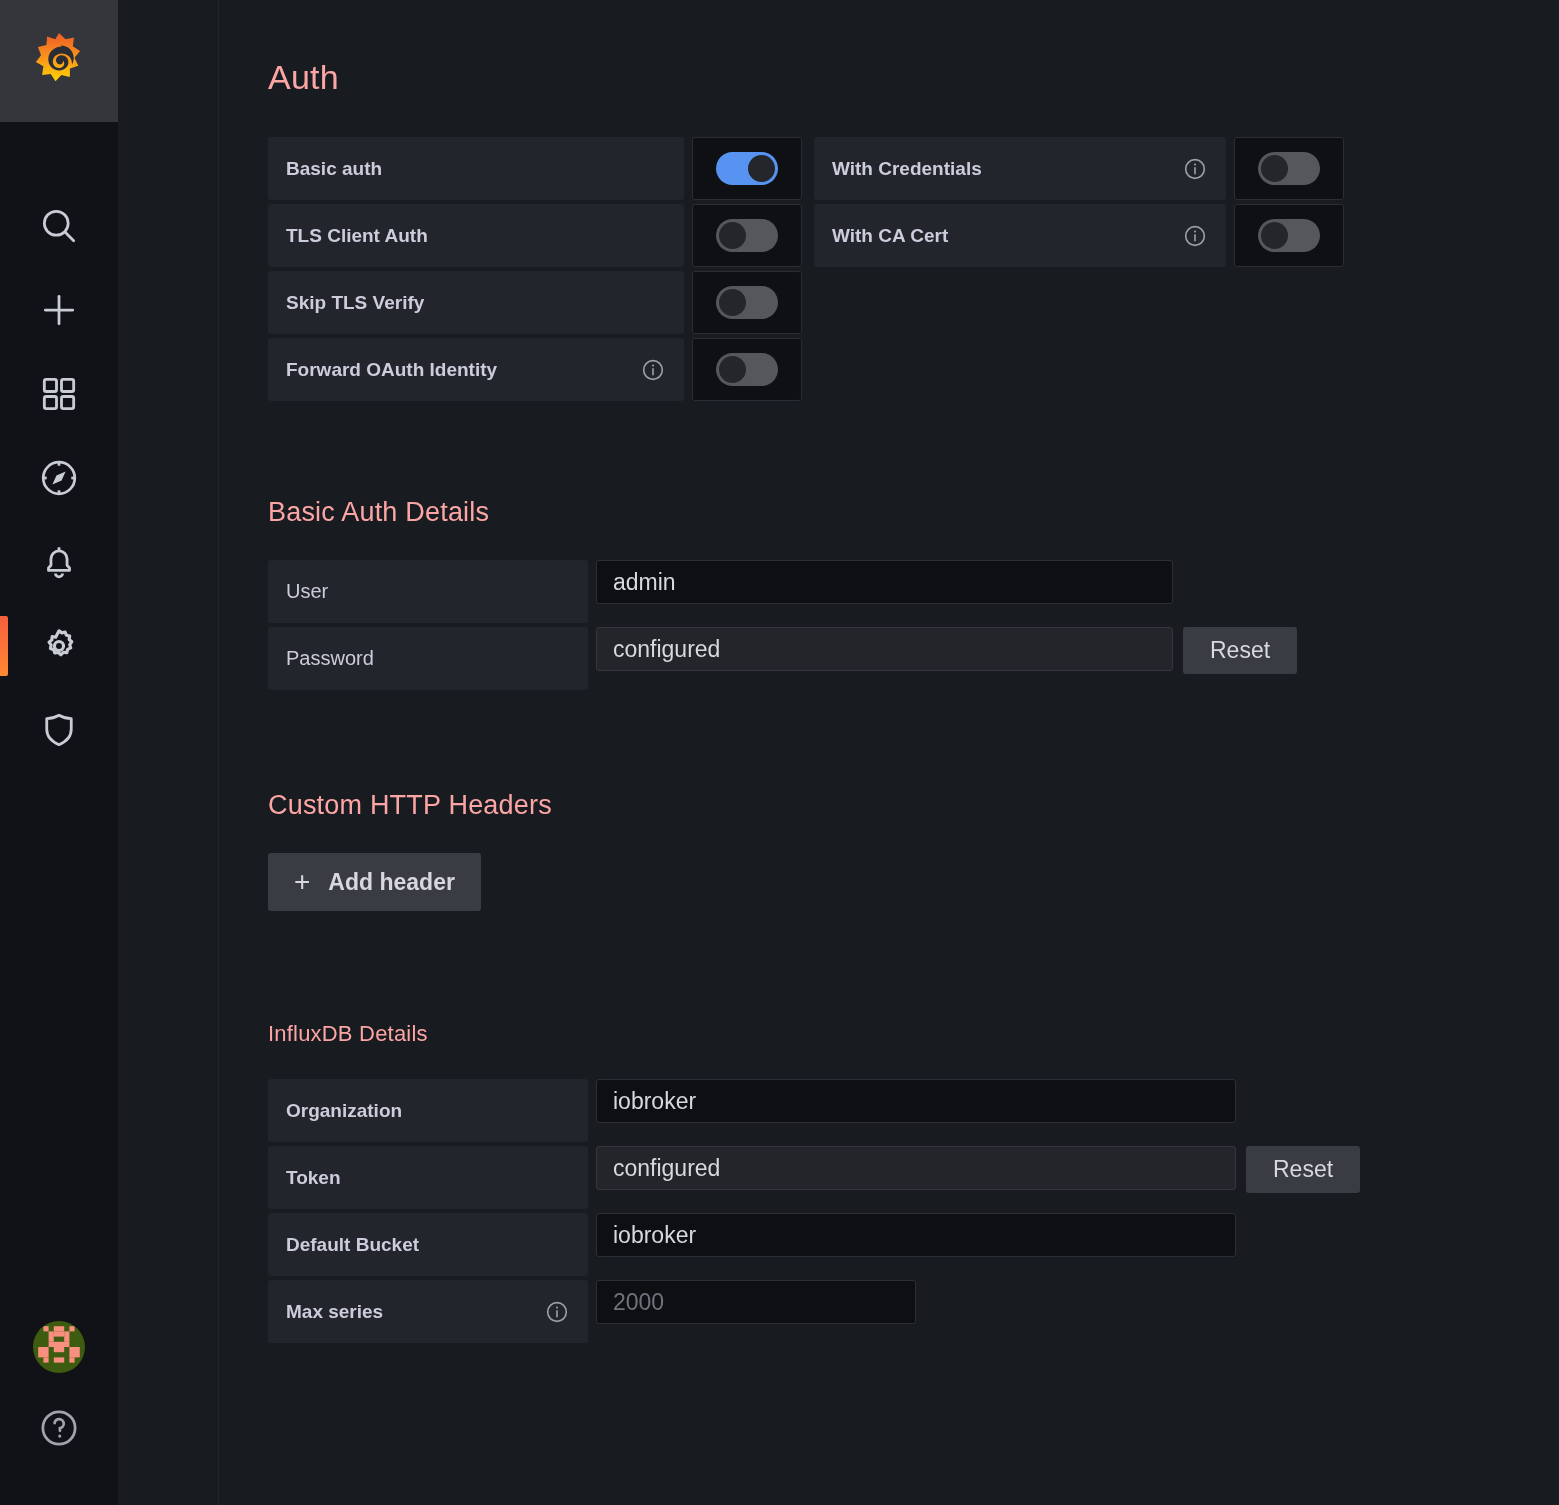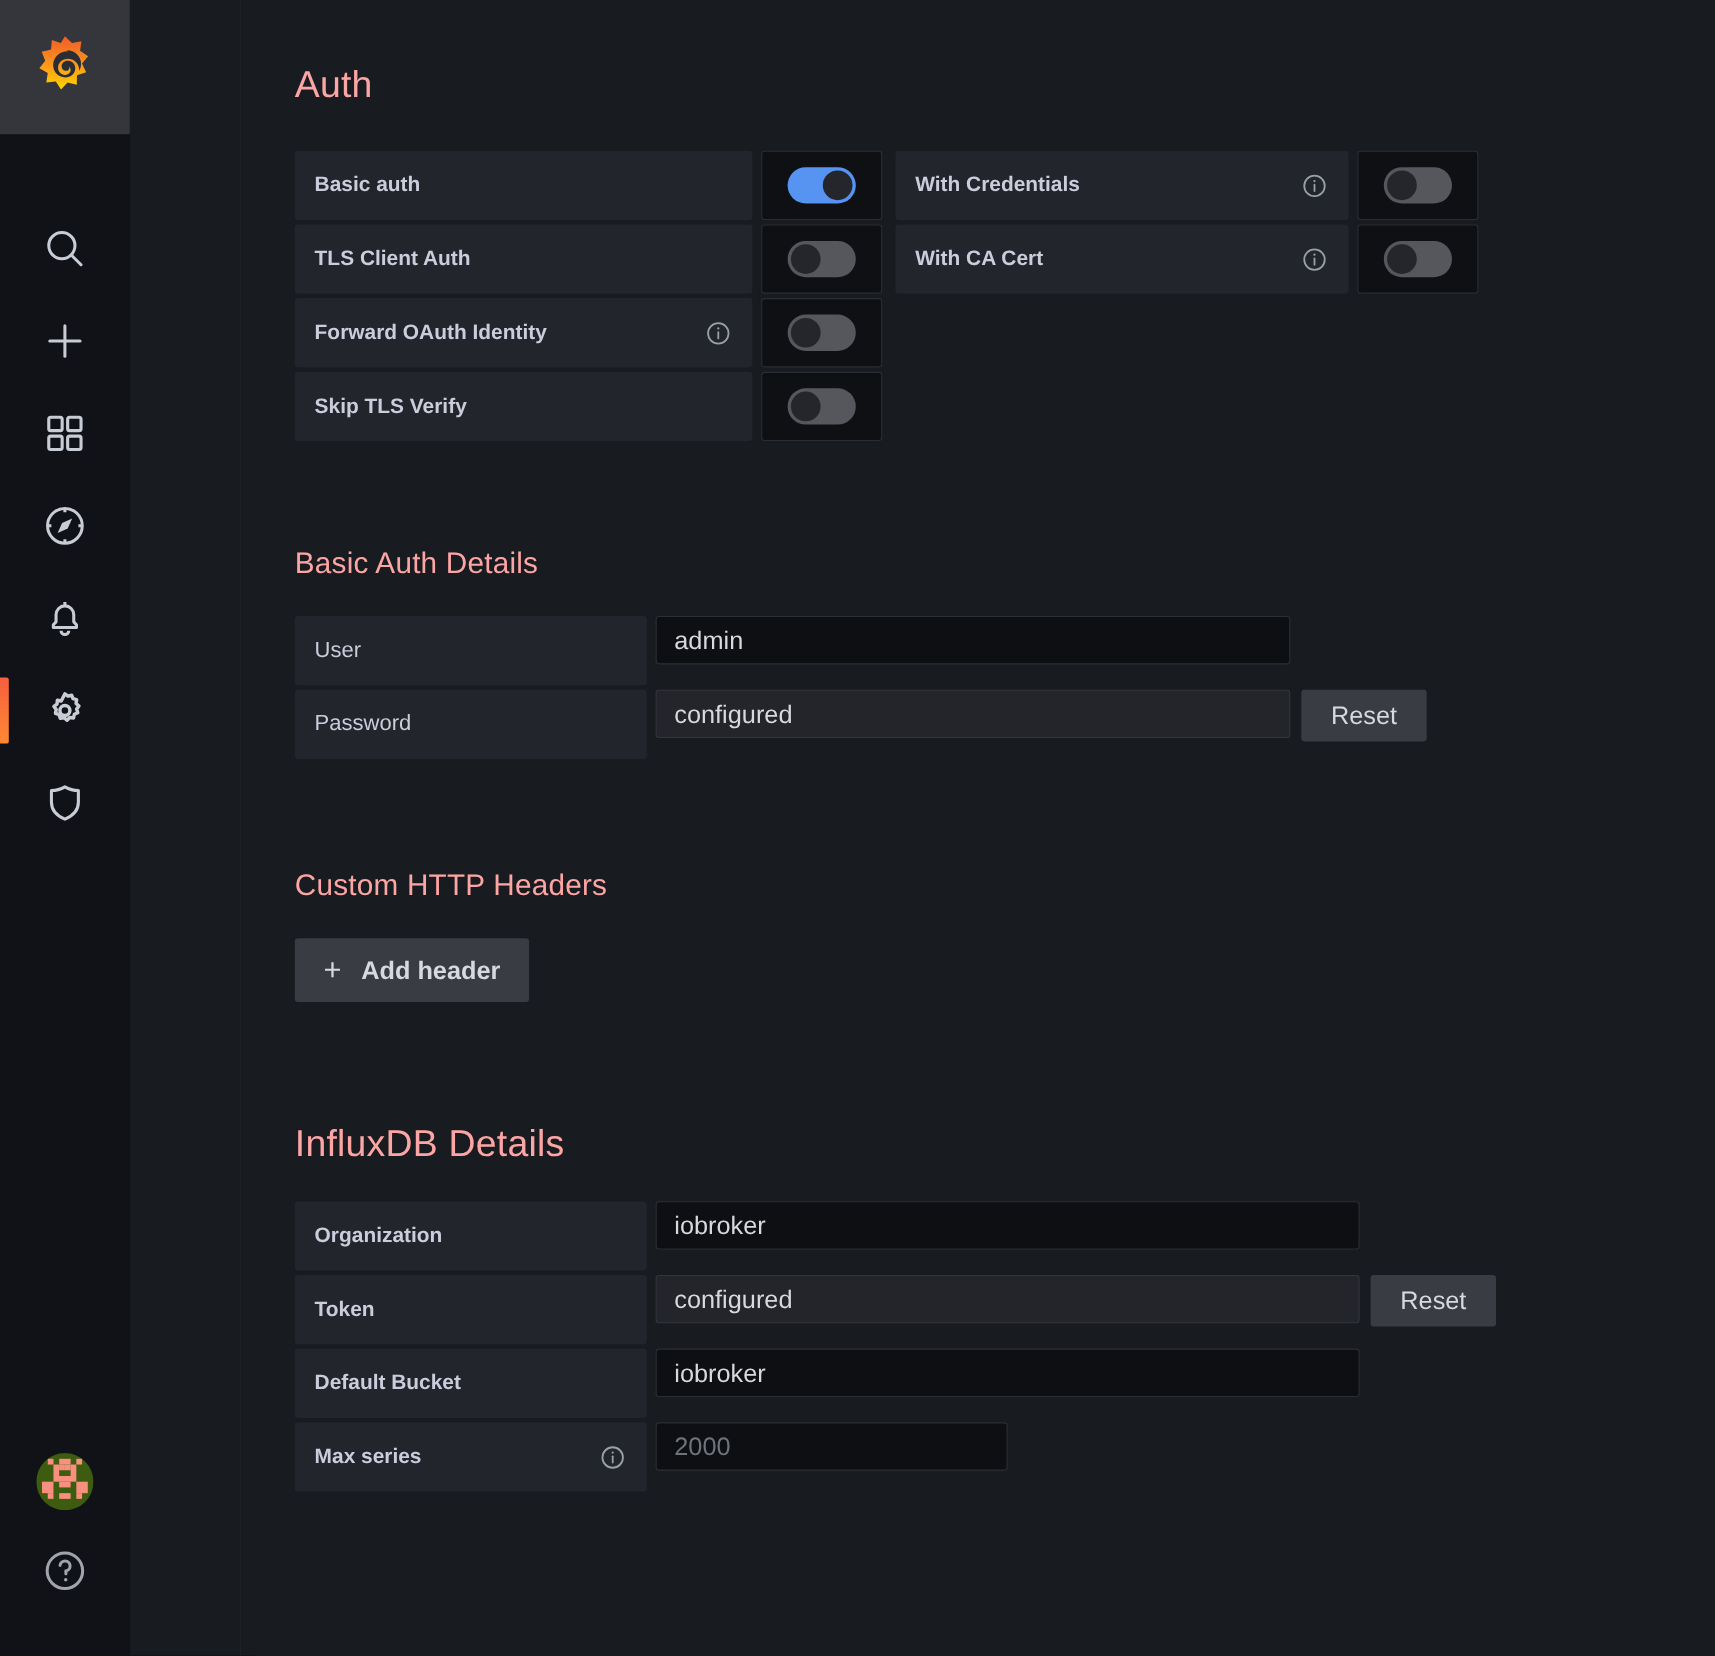--- a/index.html
+++ b/index.html
@@ -125,21 +125,21 @@
 
   
   .section-title {
     color: #fca5a5;
     font-weight: 400;
     letter-spacing: .2px;
   }
   .title-auth      { font-size: 34px; margin-top: 58px; }
   .title-basic     { font-size: 27px; font-weight: 500; margin-top: 0; }
   .title-headers   { font-size: 27px; font-weight: 500; }
-  .title-influx    { font-size: 34px; }
+  .title-influx    { font-size: 22px; }
 
   
   .row {
     display: flex;
     align-items: stretch;
     margin-bottom: 4px;
   }
 
   .label-box {
     background: #22252b;
@@ -441,37 +441,37 @@
             </svg>
           </span>
         </div>
         <div class="toggle-box">
           <span class="switch"></span>
         </div>
       </div>
 
       <div class="row">
         <div class="label-box auth-left-label">
+          <span class="lbl-text">Skip TLS Verify</span>
+        </div>
+        <div class="toggle-box">
+          <span class="switch"></span>
+        </div>
+      </div>
+
+      <div class="row">
+        <div class="label-box auth-left-label">
           <span class="lbl-text">Forward OAuth Identity</span>
           <span class="info">
             <svg width="26" height="26" viewBox="0 0 24 24" fill="none" stroke="currentColor" stroke-width="1.5">
               <circle cx="12" cy="12" r="8.6"></circle>
                 <line x1="12" y1="11" x2="12" y2="16.3" stroke-linecap="round"></line>
               <circle cx="12" cy="7.9" r="0.95" fill="currentColor" stroke="none"></circle>
             </svg>
           </span>
-        </div>
-        <div class="toggle-box">
-          <span class="switch"></span>
-        </div>
-      </div>
-
-      <div class="row">
-        <div class="label-box auth-left-label">
-          <span class="lbl-text">Skip TLS Verify</span>
         </div>
         <div class="toggle-box">
           <span class="switch"></span>
         </div>
       </div>
 
     </div>
 
     <div class="basic-block">
       <h3 class="section-title title-basic">Basic Auth Details</h3>

